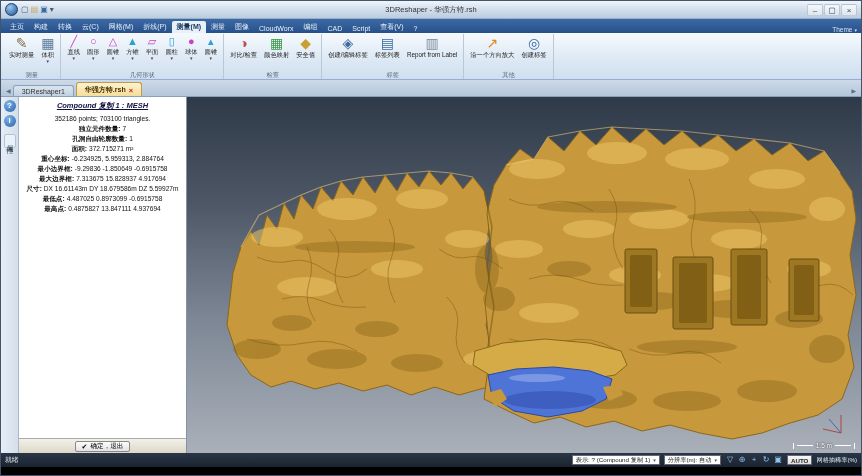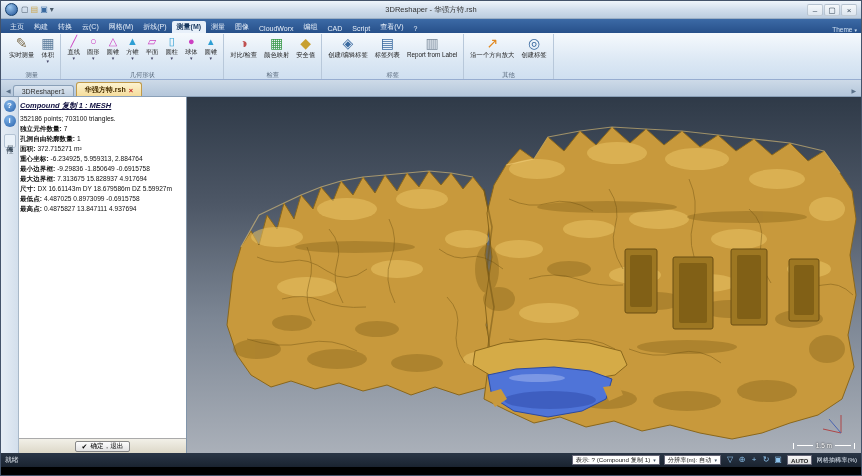--- a/index.html
+++ b/index.html
@@ -53,21 +53,21 @@
   
   .main{flex:1;display:flex;min-height:0;}
   .strip{width:18px;flex:0 0 18px;background:linear-gradient(90deg,#e6edf5,#d3dfec);border-right:1px solid #a8b8c8;
          display:flex;flex-direction:column;align-items:center;padding-top:3px;gap:3px;}
   .strip-icon{width:12px;height:12px;border-radius:50%;background:radial-gradient(circle at 35% 30%,#7db2e8,#2a62aa);
               color:#fff !important;font-size:8px;line-height:12px;text-align:center;font-weight:bold;}
   .strip-label{writing-mode:vertical-rl;font-size:7px;color:#234;margin-top:4px;letter-spacing:2px;
                background:#e9f1f9;border:1px solid #b3c3d4;border-radius:2px;padding:4px 0;}
 
   .panel{width:168px;flex:0 0 168px;background:#fff;border-right:1px solid #8195aa;display:flex;flex-direction:column;min-height:0;}
-  .panel-body{flex:1;padding:4px 1px;overflow:hidden;}
+  .panel-body{flex:1;padding:4px 1px;overflow:hidden;text-align:center;}
   .prop-header{font-size:7.5px;font-weight:bold;font-style:italic;text-decoration:underline;color:#101040;margin-bottom:3px;white-space:nowrap;}
   .prop-line{font-size:6.6px;line-height:10px;white-space:nowrap;color:#111;overflow:hidden;}
   .prop-line .plabel{font-weight:bold;margin-right:2px;}
   .panel-footer{height:15px;flex:0 0 15px;background:linear-gradient(#f2f0e8,#ddd8c8);border-top:1px solid #aaa;
                 display:flex;align-items:center;justify-content:center;}
   .confirm-btn{font-size:6.6px;padding:0 6px;background:linear-gradient(#fdfdfd,#e2e2e2);border:1px solid #888;
                border-radius:2px;display:flex;gap:3px;align-items:center;height:11px;font-family:inherit;}
   .check{font-size:7px;line-height:7px;}
 
   .viewport{flex:1;position:relative;overflow:hidden;

